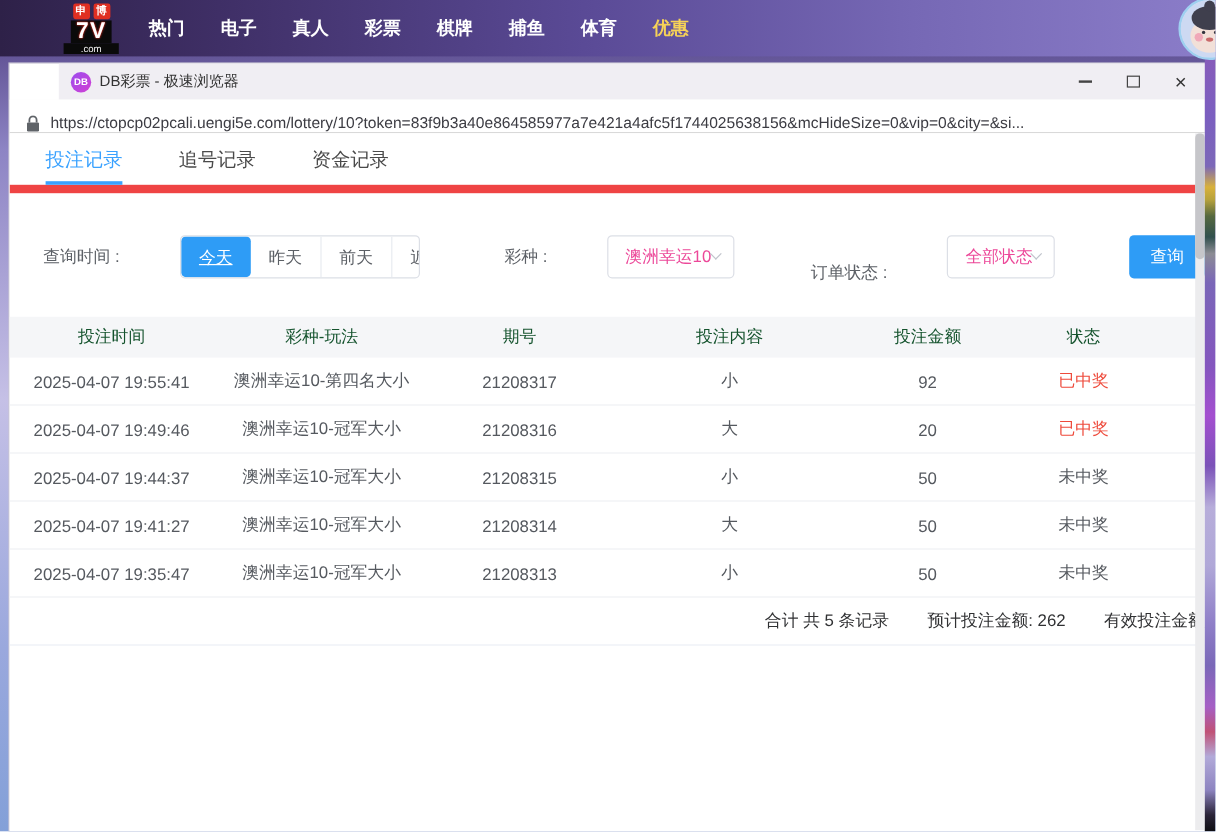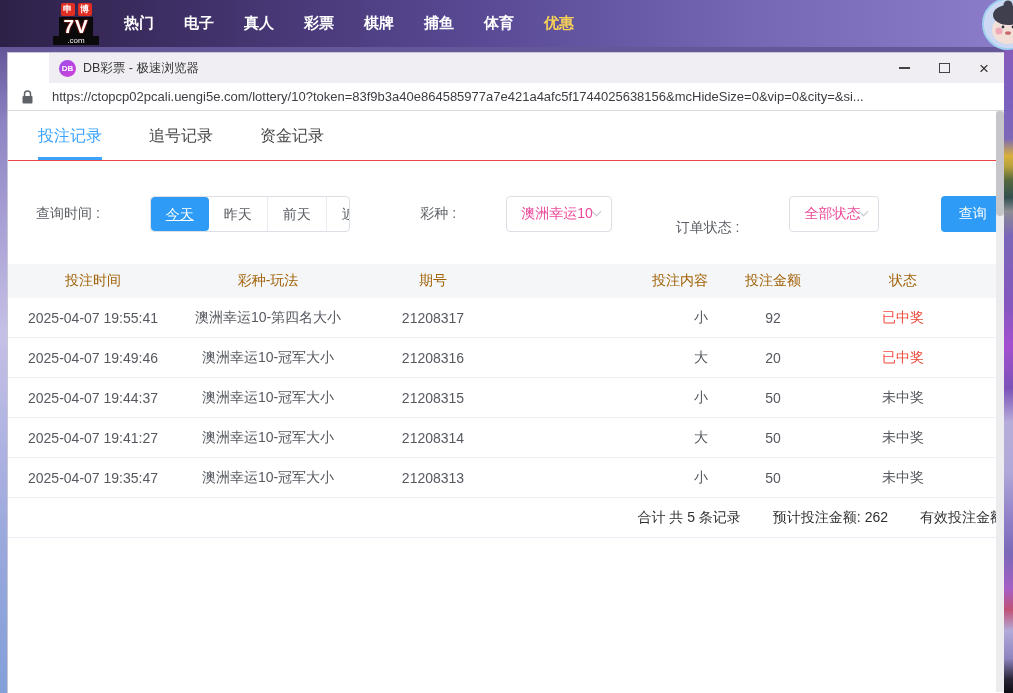--- a/index.html
+++ b/index.html
@@ -42,27 +42,27 @@
   .window { position: absolute; left: 8px; top: 53px; width: 996px; height: 640px; z-index: 3; background: #fff; box-shadow: 0 0 0 1px #c8c5d4; }
   .titlebar { height: 30px; background: #f0eef3; display: flex; align-items: center; padding-left: 10px; margin-left: 41px; }
   .app-icon { width: 17px; height: 17px; border-radius: 50%; background: linear-gradient(135deg, #9b4dee, #d23fd4); color: #fff; font-size: 8px; font-weight: bold; display: flex; align-items: center; justify-content: center; flex: none; }
   .win-title { margin-left: 7px; font-size: 12.5px; color: #333; }
   .controls { margin-left: auto; display: flex; height: 100%; }
   .ctrl { width: 40px; display: flex; align-items: center; justify-content: center; cursor: pointer; color: #222; }
   .ic-min { width: 11px; height: 1.5px; background: #444; }
   .ic-max { width: 11px; height: 10px; border: 1.2px solid #444; }
   .ic-close { font-size: 17px; line-height: 1; color: #333; }
 
-  .urlbar { height: 28px; background: #fff; border-bottom: 1px solid #d9d9d9; display: flex; align-items: center; padding-left: 14px; box-shadow: 0 1px 2px rgba(0,0,0,0.05); gap: 10px; }
+  .urlbar { height: 28px; background: #fff; border-bottom: 1px solid #d9d9d9; display: flex; align-items: flex-end; padding-left: 14px; box-shadow: 0 1px 2px rgba(0,0,0,0.05); }
   .url-text { margin-left: 9px; font-size: 13px; color: #3c3c43; white-space: nowrap; overflow: hidden; }
 
   .content { position: relative; height: 581px; background: #fff; overflow: hidden; }
 
   
-  .tabs { height: 50px; border-bottom: 1px solid #ef4444; display: flex; padding-left: 30px; gap: 47px; }
+  .tabs { height: 50px; border-bottom: 7px solid #ef4444; display: flex; padding-left: 30px; gap: 47px; }
   .tab { position: relative; font-size: 16px; color: #4a4a4a; display: flex; align-items: center; padding-top: 2px; cursor: pointer; }
   .tab.active { color: #3aa2ff; }
   .tab.active::after { content: ""; position: absolute; bottom: 0; left: 0; right: 0; height: 3px; background: #3aa2ff; }
 
   
   .filterbar { margin: 29px 0 0 28px; display: flex; align-items: center; font-size: 14px; color: #5c6066; gap: 40px; }
   .flabel { margin-right: 10px; white-space: nowrap; }
   .time-group { display: flex; border: 1px solid #dcdfe6; border-radius: 4px; background: #fff; height: 36px; align-items: stretch; overflow: hidden; }
   .time-opt { padding: 0 15px; line-height: 34px; cursor: pointer; color: #5c6066; white-space: nowrap; }
   .time-opt:nth-child(n+3) { border-left: 1px solid #e8ebf0; }
@@ -71,24 +71,24 @@
   .ml24 { margin-left: 24px; margin-top: 29px; }
   .select { display: flex; align-items: center; justify-content: space-between; border: 1px solid #dcdfe6; border-radius: 4px; height: 36px; padding: 0 11px 0 14px; color: #ec4899; background: #fff; cursor: pointer; white-space: nowrap; }
   .sel-lottery { width: 116px; }
   .sel-status { width: 100px; }
   .chev { width: 7px; height: 7px; border: solid #c0c4cc; border-width: 0 1.5px 1.5px 0; transform: rotate(45deg); margin-top: -4px; flex: none; }
   .query-btn { margin-left: 22px; width: 102px; height: 36px; background: #2e9cf6; color: #fff; border: none; border-radius: 4px; font-size: 14px; cursor: pointer; font-family: inherit; }
 
   
   .table { margin-top: 27px; font-size: 14px; }
   .trow { display: flex; align-items: center; height: 40px; border-bottom: 1px solid #eef0f4; color: #55595f; }
-  .thead { height: 34px; background: #f5f6f8; color: #a16207; border-bottom: none; }
+  .thead { height: 34px; background: #f5f6f8; color: #14532d; border-bottom: none; }
   .tc { text-align: center; }
   .tc1 { width: 170px; } .tc2 { width: 180px; } .tc3 { width: 150px; }
-  .tc4 { width: 200px; text-align: right; } .tc5 { width: 130px; } .tc6 { width: 130px; }
+  .tc4 { width: 200px; } .tc5 { width: 130px; } .tc6 { width: 130px; }
   .status-won { color: #ee4b3c; }
   .tfoot { display: flex; justify-content: flex-end; align-items: center; height: 40px; border-bottom: 1px solid #ebeef5; color: #303133; gap: 32px; white-space: nowrap; overflow: hidden; font-size: 14px; }
 
   
   .scrollbar { position: absolute; top: 0; right: 0; width: 8px; height: 100%; background: #ececee; }
   .scroll-thumb { position: absolute; top: 0; right: 0; width: 8px; height: 105px; background: #c6c6ca; border-radius: 4px; }
 </style>
 </head>
 <body>
 

